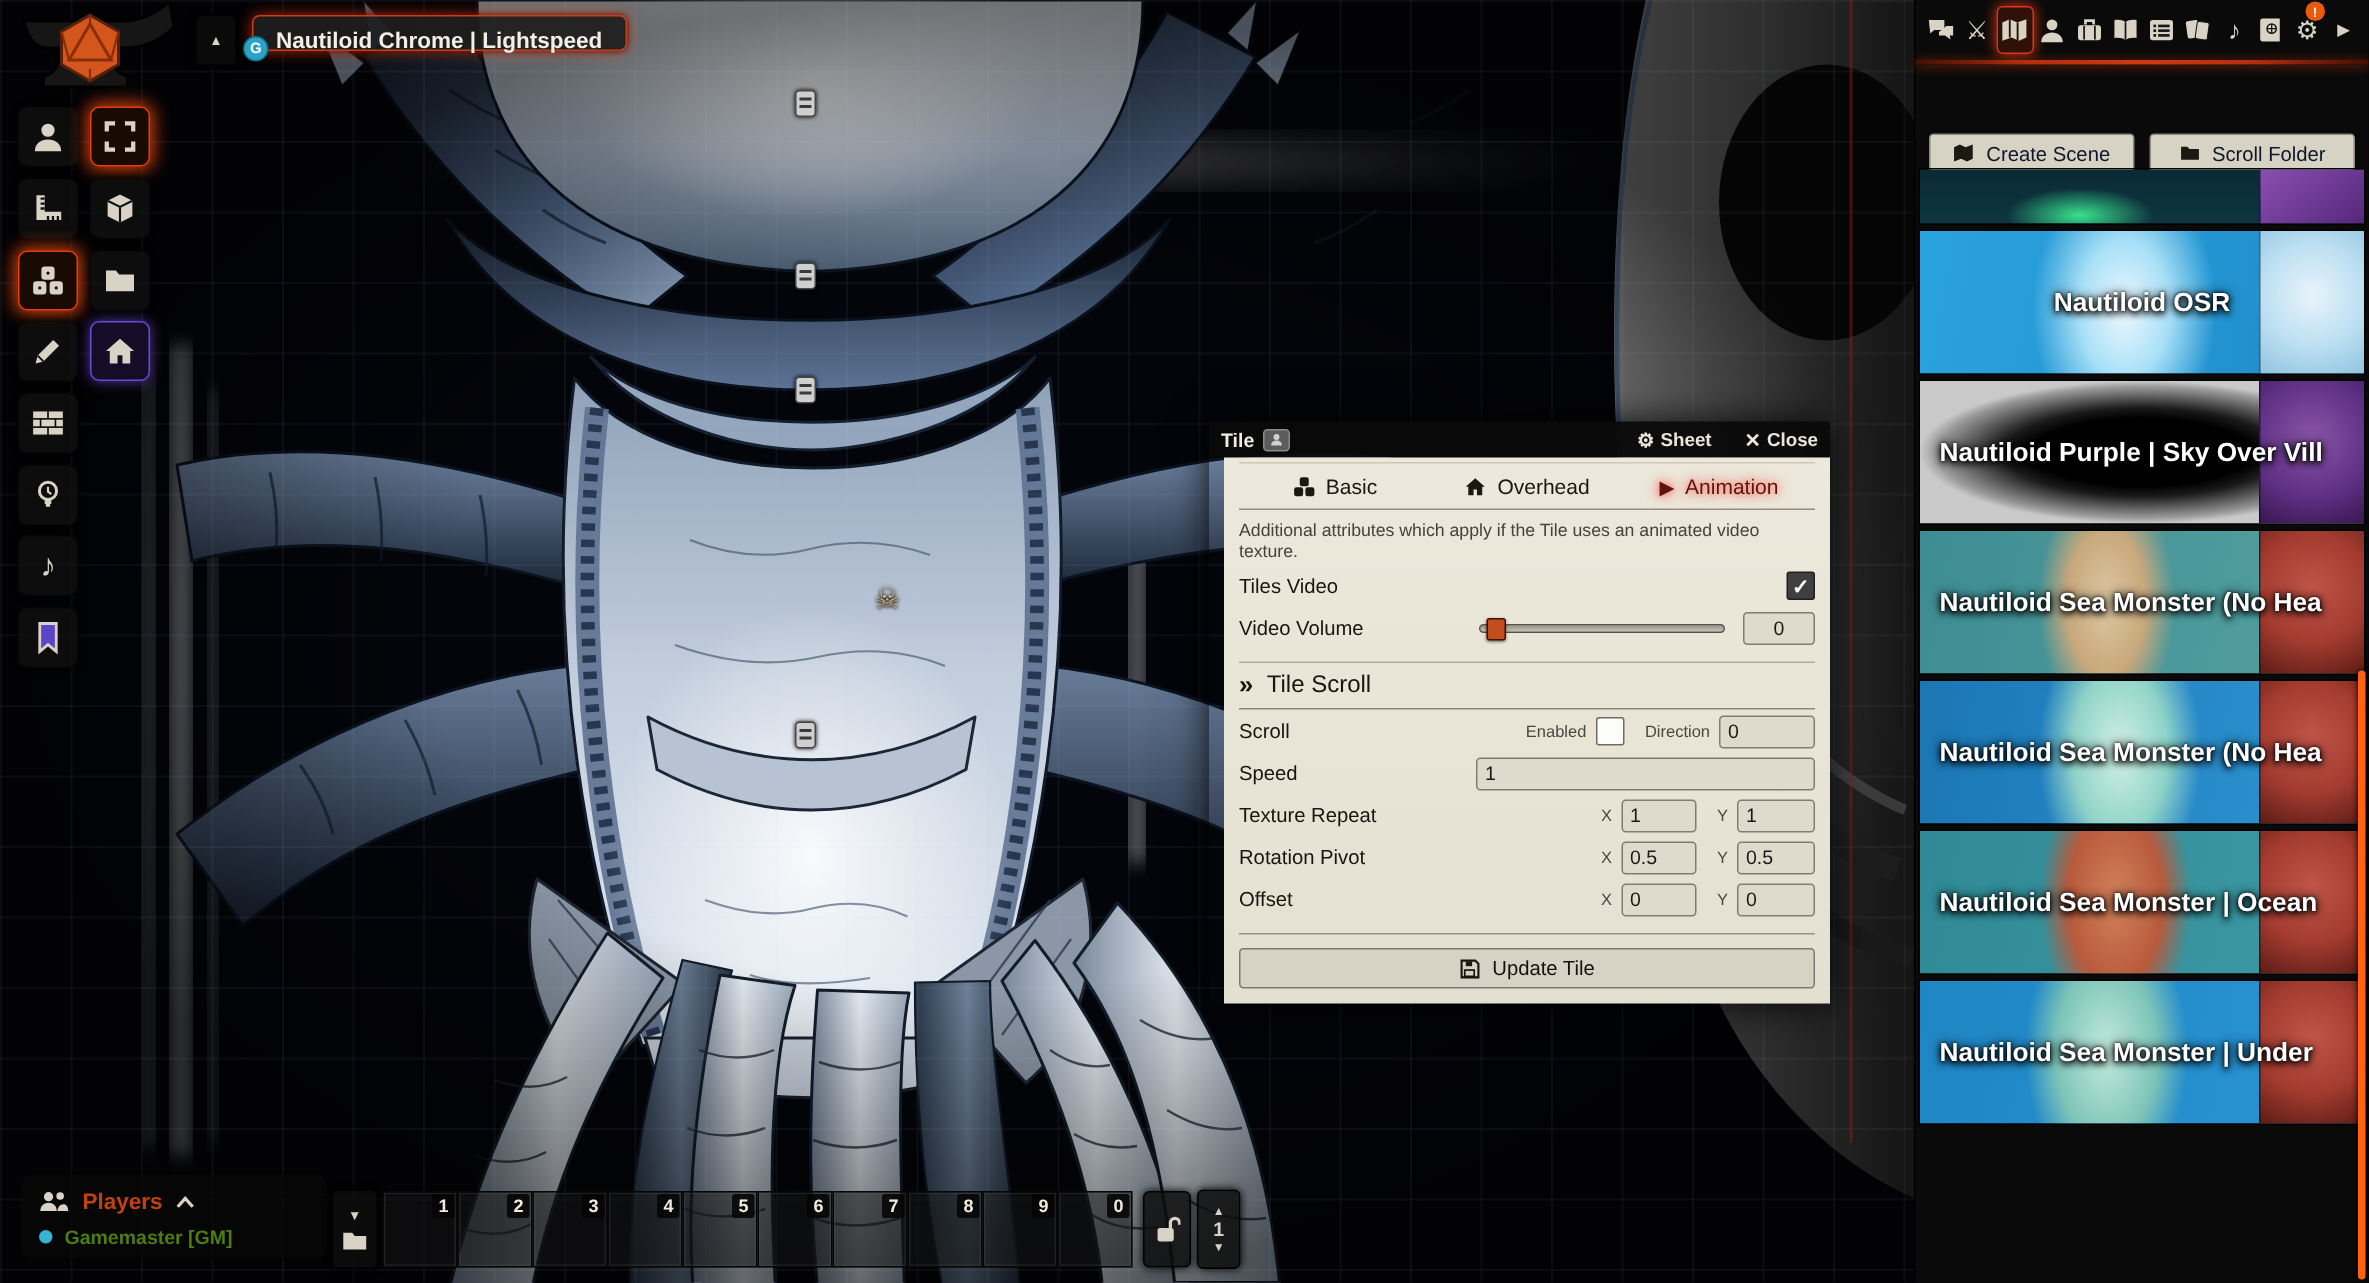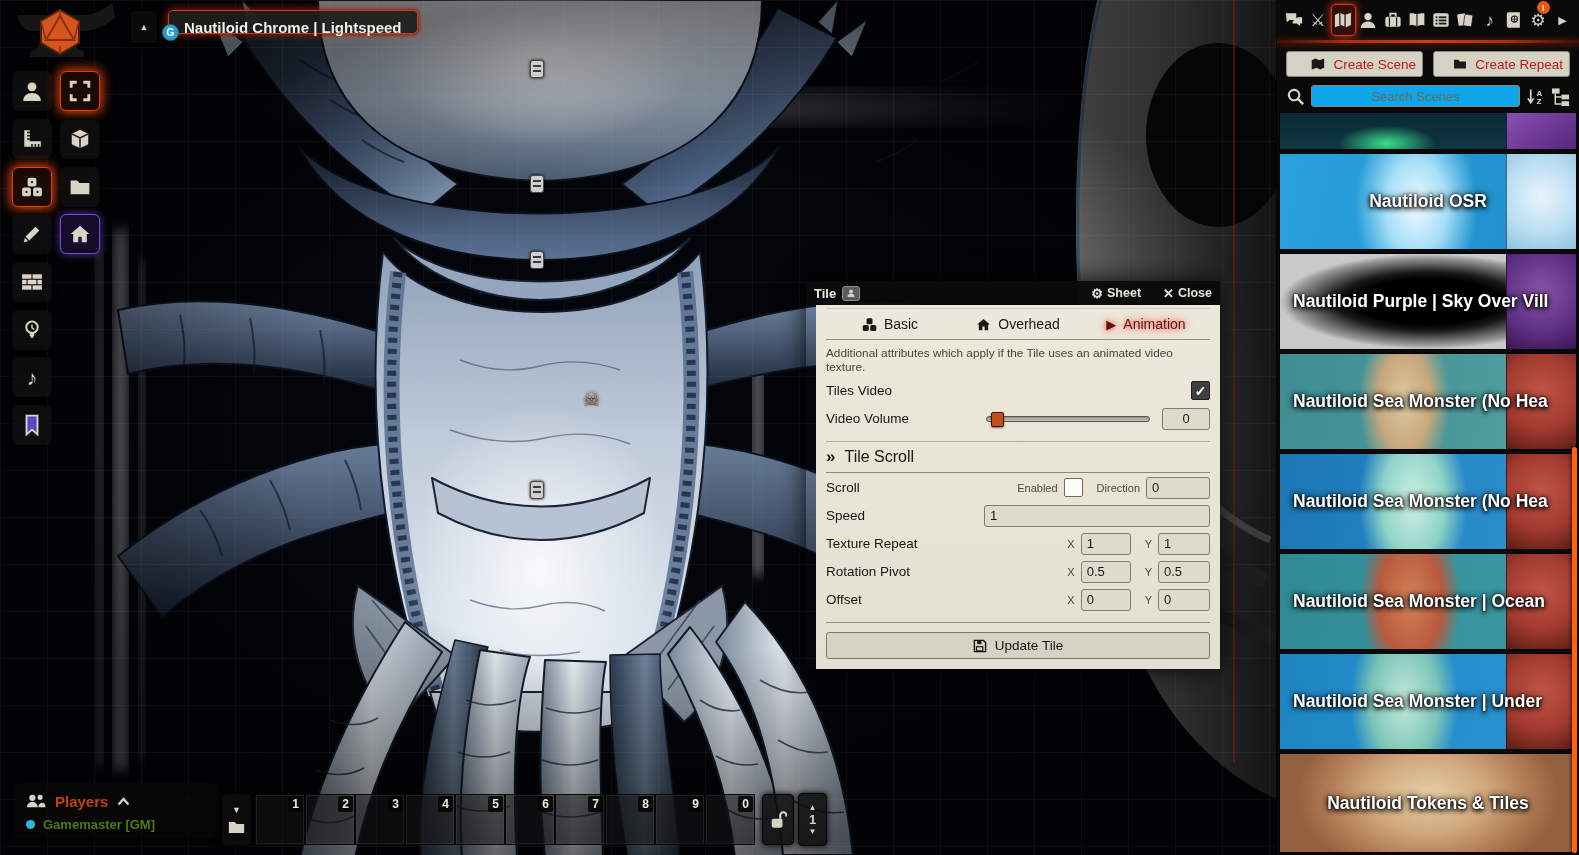--- a/index.html
+++ b/index.html
@@ -93,21 +93,21 @@
   .stab{position:relative;flex:1;height:32px;display:flex;align-items:center;justify-content:center;color:#d8d3c4;}
   .stab svg{width:18px;height:18px;} .stab .g{font-size:17px;line-height:1;}
   .stab.active{border:1px solid #e0331a;background:rgba(140,35,12,.3);border-radius:4px;
     box-shadow:0 0 9px rgba(255,65,20,.85);}
   .badge{position:absolute;top:-3px;right:0px;width:13px;height:13px;border-radius:50%;background:#ea5a0e;
     color:#fff;font-size:9px;font-weight:bold;display:flex;align-items:center;justify-content:center;}
   #redbar{height:3px;background:linear-gradient(90deg,#401004,#b32d10 25%,#cf3a12 50%,#b32d10 75%,#401004);
     box-shadow:0 1px 7px rgba(255,70,10,.55);}
   #createrow{display:flex;gap:10px;padding:8px 9px 5px;}
   .cbtn{flex:1;height:26px;background:#d6d2c4;border:1px solid #89877a;border-radius:3px;font-size:13.5px;
-    color:#b91c1c;display:flex;align-items:center;justify-content:flex-end;gap:8px;font-family:"Liberation Sans",sans-serif;}
+    color:#0f172a;display:flex;align-items:center;justify-content:center;gap:8px;font-family:"Liberation Sans",sans-serif;margin-top:38px;}
   .cbtn svg{width:14px;height:14px;}
   #searchrow{display:flex;align-items:center;gap:6px;padding:3px 9px 4px;}
   #search-input{flex:1;height:22px;background:#0ea5e9;border:1px solid #89877a;border-radius:3px;
     text-align:center;font-size:13px;color:#3a392f;font-family:"Liberation Sans",sans-serif;}
   #search-input::placeholder{color:#6b695d;}
   .srico{width:19px;height:19px;}
   
   #scenelist{position:absolute;top:112px;left:0;width:303px;bottom:0;overflow:hidden;}
   .scene{position:relative;height:97px;margin:3px 3px 0 2px;border:1px solid #000;overflow:hidden;}
   .scene.partial{height:38px;margin-top:0;}
@@ -656,21 +656,21 @@
     <button class="cbtn">
       <svg viewBox="0 0 20 20">
           <path d="M1 4.5L6.5 2l5.5 2.5L18.8 2v13.5L13.3 18 7.8 15.5 1 18z" class="id"></path>
         </svg>
       <span>Create Scene</span>
     </button>
     <button class="cbtn">
       <svg viewBox="0 0 20 20">
           <path d="M1.5 4h6l2 2.3h9V16.5h-17z" class="id"></path>
         </svg>
-      <span>Create Repeat</span>
+      <span>Scroll Folder</span>
     </button>
   </div>
   <div id="searchrow">
     <svg class="srico" viewBox="0 0 20 20">
         <circle cx="8.5" cy="8.5" r="5.5" fill="none" stroke="#d8d3c4" stroke-width="2.2"></circle>
         <path d="M12.8 12.8L18 18" stroke="#d8d3c4" stroke-width="2.6"></path>
       </svg>
     <input id="search-input" placeholder="Search Scenes" style="">
     <svg class="srico" viewBox="0 0 20 20">
         <path d="M5 2.5v13 M2 12l3 4.5L8 12" class="ibs" stroke-width="1.8"></path>
@@ -716,19 +716,15 @@
     <div class="scene">
       <span class="sbg bg6"></span>
         <span class="sthumb thred"></span>
       <span class="sname trunc">Nautiloid Sea Monster | Ocean</span>
     </div>
     <div class="scene">
       <span class="sbg bg7"></span>
         <span class="sthumb thred"></span>
       <span class="sname trunc">Nautiloid Sea Monster | Under</span>
     </div>
-    <div class="scene" style="height:100px">
-      <span class="sbg bg8"></span>
-      <span class="sname">Nautiloid Tokens &amp; Tiles</span>
-    </div>
   </div>
   <div id="sscroll"></div>
 </div>
 
 </body></html>

